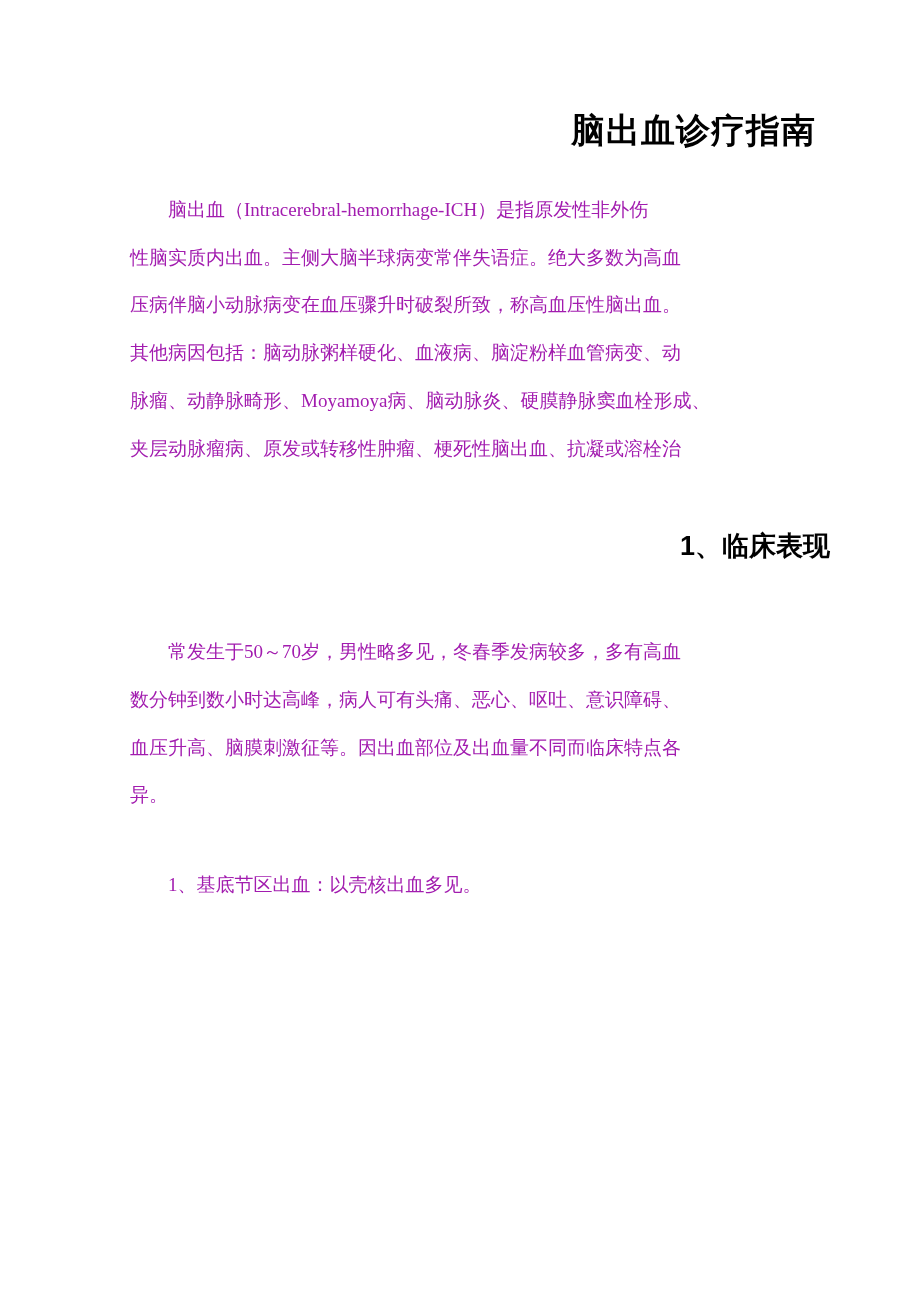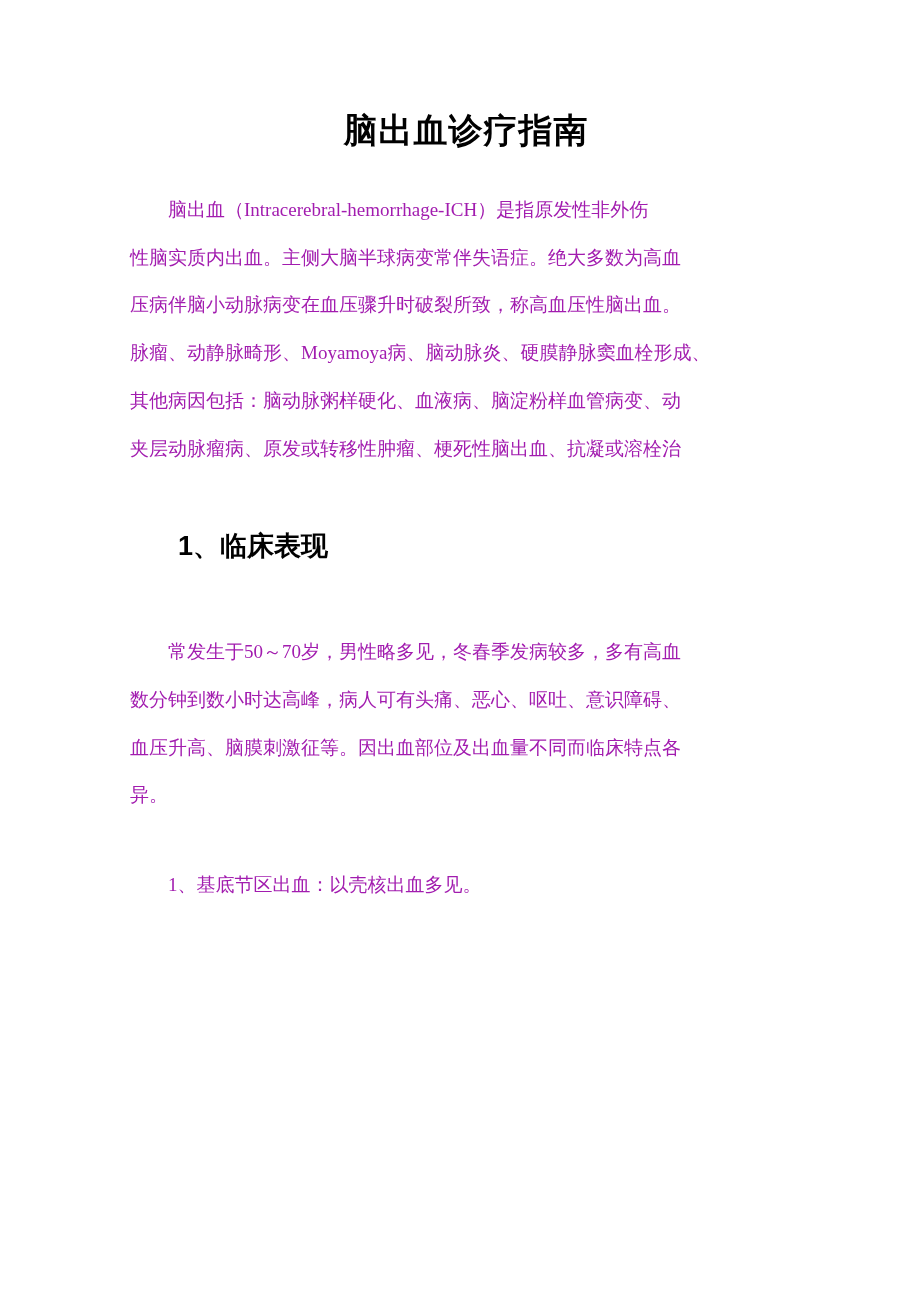--- a/index.html
+++ b/index.html
@@ -21,21 +21,21 @@
     padding: 0 90px 0 130px; 
     background: #ffffff;
   }
   .doc-title {
     margin: 106px 0 0 0;
     position: relative;
     left: -14px;
     font-size: 34px;
     font-weight: bold;
     line-height: 50px;
-    text-align: center;
+    text-align: right;
     letter-spacing: 1px;
     color: #000000;
   }
   .para {
     font-size: 19px;
     line-height: 47.7px;
     color: #a21caf;
   }
   .ln {
     white-space: nowrap;
@@ -45,38 +45,39 @@
     text-indent: 2em;
   }
   .para-intro    { margin-top: 30px; }
   .section-heading {
     margin: 50px 0 0 48px;
     font-family: "Liberation Sans", "DejaVu Sans", sans-serif;
     font-size: 27px;
     font-weight: bold;
     line-height: 48px;
     color: #000000;
+    text-align: right;
   }
   .para-clinical { margin-top: 58px; }
   .para-item     { margin-top: 42px; }
   .para-light    { margin-top: 50px; }
 </style>
 </head>
 <body>
 
 <div class="page">
 
   <h1 class="doc-title">脑出血诊疗指南</h1>
 
   <div class="para para-intro">
     <div class="ln indent">脑出血（Intracerebral-hemorrhage-ICH）是指原发性非外伤</div>
     <div class="ln">性脑实质内出血。主侧大脑半球病变常伴失语症。绝大多数为高血</div>
     <div class="ln">压病伴脑小动脉病变在血压骤升时破裂所致，称高血压性脑出血。</div>
+    <div class="ln">其他病因包括：脑动脉粥样硬化、血液病、脑淀粉样血管病变、动</div>
     <div class="ln">脉瘤、动静脉畸形、Moyamoya病、脑动脉炎、硬膜静脉窦血栓形成、</div>
-    <div class="ln">其他病因包括：脑动脉粥样硬化、血液病、脑淀粉样血管病变、动</div>
     <div class="ln">夹层动脉瘤病、原发或转移性肿瘤、梗死性脑出血、抗凝或溶栓治</div>
   </div>
 
   <h2 class="section-heading">1、临床表现</h2>
 
   <div class="para para-clinical">
     <div class="ln indent">常发生于50～70岁，男性略多见，冬春季发病较多，多有高血</div>
     <div class="ln">数分钟到数小时达高峰，病人可有头痛、恶心、呕吐、意识障碍、</div>
     <div class="ln">血压升高、脑膜刺激征等。因出血部位及出血量不同而临床特点各</div>
     <div class="ln">异。</div>

